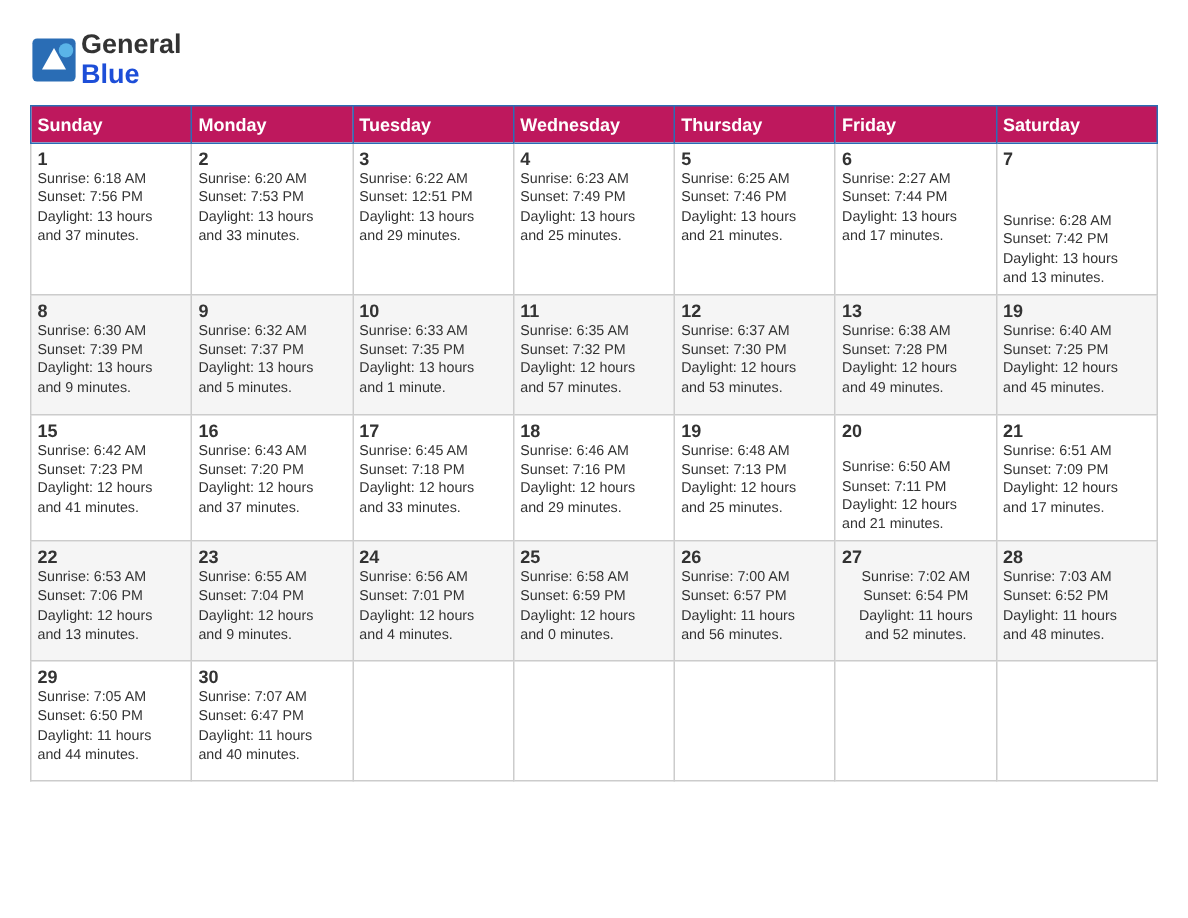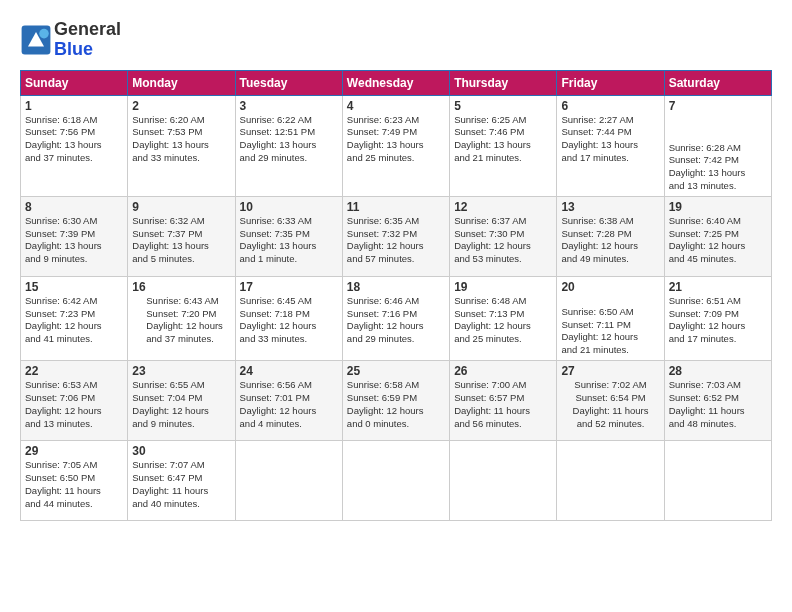--- a/index.html
+++ b/index.html
@@ -229,21 +229,21 @@
         <tr>
           <td>
             <span class="day-num">15</span>
             <div class="day-detail" style="white-space: pre-line;">Sunrise: 6:42 AM
 Sunset: 7:23 PM
 Daylight: 12 hours
 and 41 minutes.</div>
           </td>
           <td>
             <span class="day-num">16</span>
-            <div class="day-detail" style="white-space: pre-line; margin-left: 14px;">Sunrise: 6:43 AM
+            <div class="day-detail" style="white-space: pre-line;">Sunrise: 6:43 AM
 Sunset: 7:20 PM
 Daylight: 12 hours
 and 37 minutes.</div>
           </td>
           <td>
             <span class="day-num">17</span>
             <div class="day-detail" style="white-space: pre-line;">Sunrise: 6:45 AM
 Sunset: 7:18 PM
 Daylight: 12 hours
 and 33 minutes.</div>

